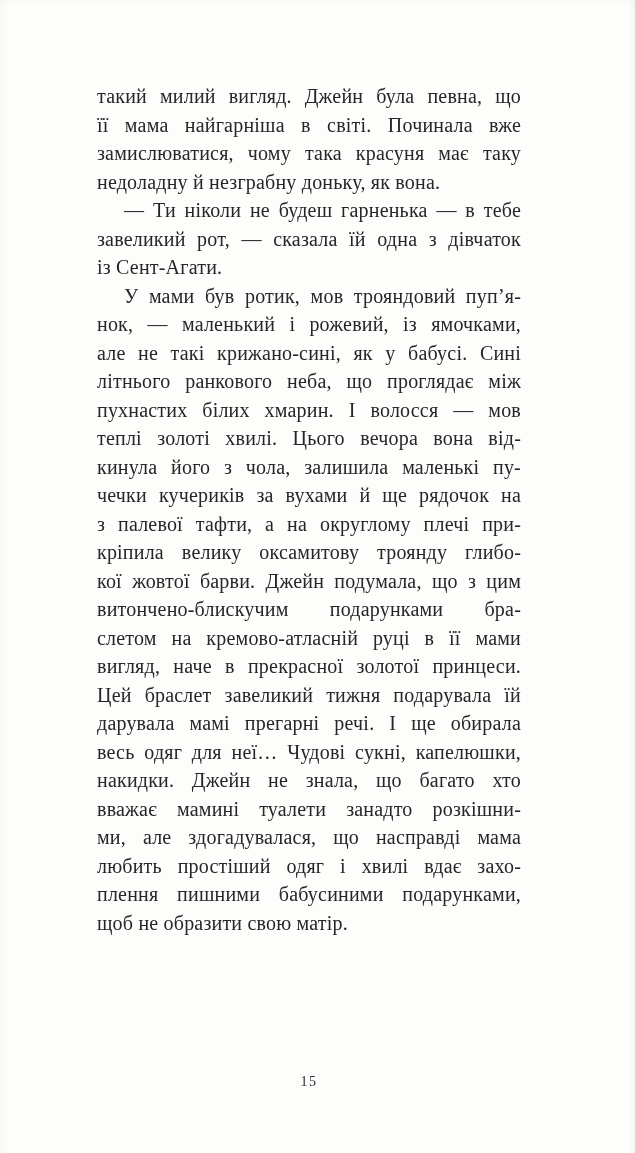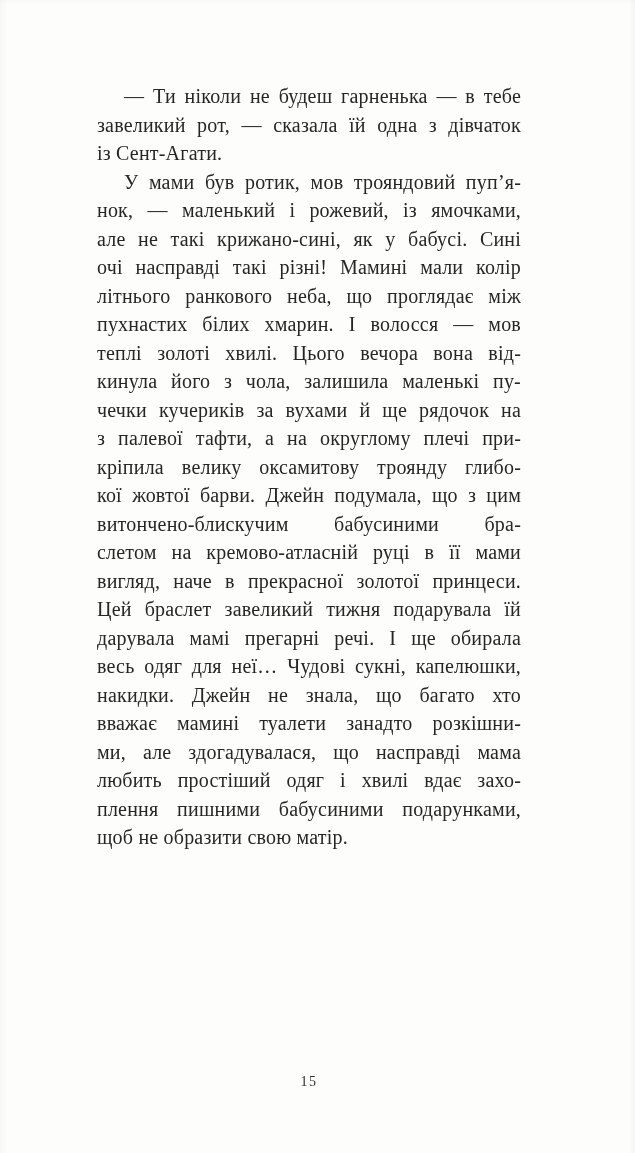--- a/index.html
+++ b/index.html
@@ -63,38 +63,43 @@
   }
 </style>
 </head>
 <body>
 
 <div class="scan-edge"></div>
 
 <main>
   <div class="text-column" id="text-column">
       <div class="paragraph">
+        <div class="line">такий милий вигляд. Джейн була певна, що</div>
+        <div class="line">її мама найгарніша в світі. Починала вже</div>
+        <div class="line">замислюватися, чому така красуня має таку</div>
+        <div class="line para-end">недоладну й незграбну доньку, як вона.</div>
+      </div>
+      <div class="paragraph">
         <div class="line indent">— Ти ніколи не будеш гарненька — в тебе</div>
         <div class="line">завеликий рот, — сказала їй одна з дівчаток</div>
         <div class="line para-end">із Сент-Агати.</div>
       </div>
       <div class="paragraph">
         <div class="line indent">У мами був ротик, мов трояндовий пуп’я-</div>
         <div class="line">нок, — маленький і рожевий, із ямочками,</div>
         <div class="line">але не такі крижано-сині, як у бабусі. Сині</div>
-        <div class="line">очі насправді такі різні! Мамині мали колір</div>
         <div class="line">літнього ранкового неба, що проглядає між</div>
         <div class="line">пухнастих білих хмарин. І волосся — мов</div>
         <div class="line">теплі золоті хвилі. Цього вечора вона від-</div>
         <div class="line">кинула його з чола, залишила маленькі пу-</div>
         <div class="line">чечки кучериків за вухами й ще рядочок на</div>
         <div class="line">з палевої тафти, а на округлому плечі при-</div>
         <div class="line">кріпила велику оксамитову троянду глибо-</div>
         <div class="line">кої жовтої барви. Джейн подумала, що з цим</div>
-        <div class="line">витончено-блискучим бабусиними бра-</div>
+        <div class="line">витончено-блискучим подарунками бра-</div>
         <div class="line">слетом на кремово-атласній руці в її мами</div>
         <div class="line">вигляд, наче в прекрасної золотої принцеси.</div>
         <div class="line">Цей браслет завеликий тижня подарувала їй</div>
         <div class="line">дарувала мамі прегарні речі. І ще обирала</div>
         <div class="line">весь одяг для неї… Чудові сукні, капелюшки,</div>
         <div class="line">накидки. Джейн не знала, що багато хто</div>
         <div class="line">вважає мамині туалети занадто розкішни-</div>
         <div class="line">ми, але здогадувалася, що насправді мама</div>
         <div class="line">любить простіший одяг і хвилі вдає захо-</div>
         <div class="line">плення пишними бабусиними подарунками,</div>

